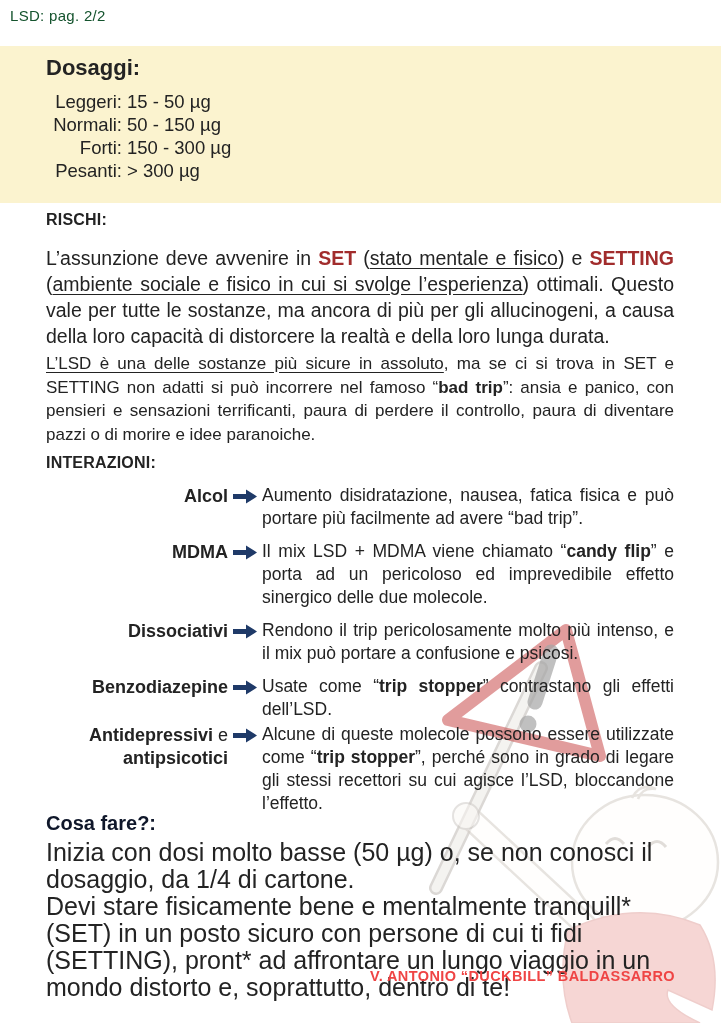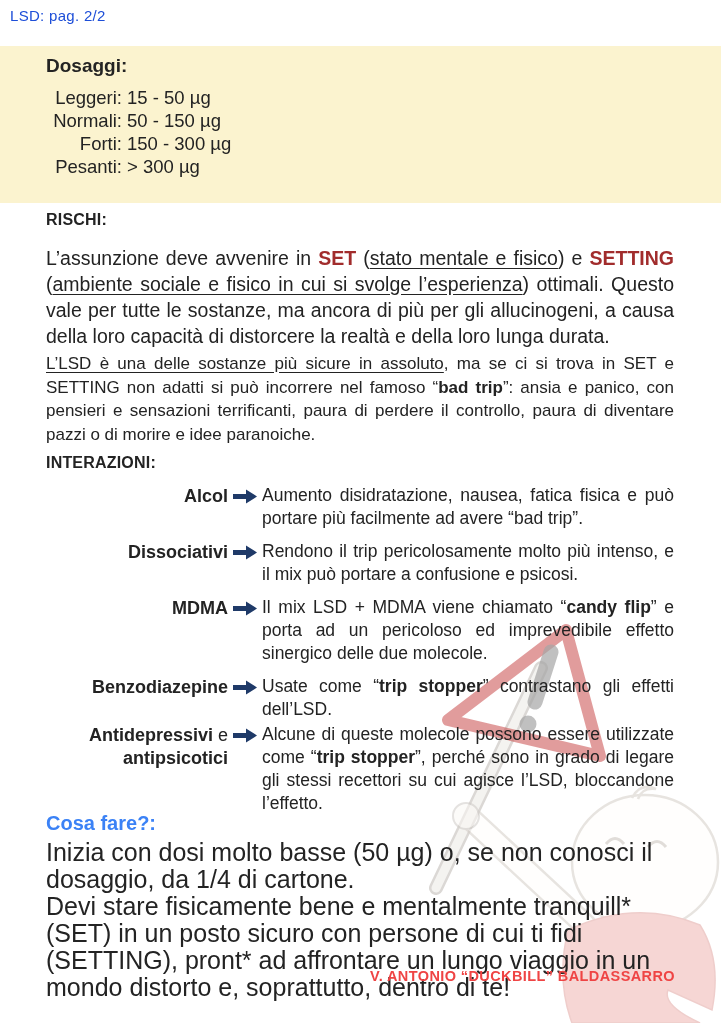--- a/index.html
+++ b/index.html
@@ -4,25 +4,25 @@
 <style>
   html,body{margin:0;padding:0;}
   body{
     width:721px;height:1023px;position:relative;overflow:hidden;
     background:#ffffff;color:#232323;
     font-family:"Liberation Sans","DejaVu Sans",sans-serif;
     -webkit-font-smoothing:antialiased;
   }
   .layer{position:absolute;z-index:1;}
   
-  .page-header{left:10px;top:7px;font-size:15px;color:#1d4ed8;letter-spacing:.3px;}
+  .page-header{left:10px;top:7px;font-size:15px;color:#14532d;letter-spacing:.3px;}
   
   .dose-box{left:0;top:46px;width:721px;height:157px;background:#FBF3CF;}
   .dose-col{position:absolute;left:46px;top:9px;}
-  .dose-title{font-weight:bold;font-size:19px;margin-bottom:9px;}
+  .dose-title{font-weight:bold;font-size:22px;margin-bottom:9px;}
   .dose-row{font-size:18.5px;line-height:23px;white-space:nowrap;}
   .dose-label{display:inline-block;width:76px;text-align:right;margin-right:5px;}
   .temp-col{position:absolute;left:372px;top:9px;width:300px;}
   .temp-title{font-weight:bold;font-size:19px;margin-left:33px;margin-bottom:9px;}
   .temp-row{font-size:18.5px;text-align:center;margin-bottom:12px;white-space:nowrap;}
   .temp-row.sp{margin-bottom:13px;}
   .u{text-decoration:underline;text-underline-offset:3px;}
   
   .rischi{left:46px;top:211px;width:628px;}
   .sec-title{font-weight:800;font-size:16px;letter-spacing:.2px;}
@@ -35,21 +35,21 @@
   .int-rows{margin-top:12px;}
   .int-row{display:grid;grid-template-columns:182px 34px 1fr;margin-bottom:10px;}
   .int-row.tight{margin-bottom:2px;}
   .int-label{text-align:right;font-size:18px;line-height:23px;padding-top:1px;}
   .int-label .n{font-weight:normal;}
   .int-label .b2{font-weight:bold;}
   .arrow-cell{display:flex;justify-content:center;align-items:flex-start;padding-top:4px;}
   .int-desc{font-size:17.5px;line-height:23px;text-align:justify;}
   
   .cosafare{left:46px;top:812px;width:628px;}
-  .cosa-title{color:#3b82f6;font-weight:bold;font-size:20px;margin-bottom:4px;}
+  .cosa-title{color:#0f172a;font-weight:bold;font-size:20px;margin-bottom:4px;}
   .p-cosa{font-size:25px;line-height:27px;margin:0;}
   .signature{right:46px;top:968px;font-size:14.5px;font-weight:bold;letter-spacing:.4px;color:#ef4444;}
   
   #watermark{position:absolute;left:0;top:0;z-index:0;pointer-events:none;}
 </style>
 </head>
 <body>
 
 <svg id="watermark" width="721" height="1023" viewBox="0 0 721 1023">
 
@@ -113,37 +113,37 @@
       <div class="int-label"><span class="b2">Alcol</span><span class="n"></span><div class="b2"></div></div>
       <div class="arrow-cell">
           <svg width="26" height="17" viewBox="0 0 26 17">
             <path d="M1 6 H14 V1.5 L25 8.5 14 15.5 V11 H1 Z" fill="#1F3A68"></path>
           </svg>
         </div>
       <div class="int-desc"><span>Aumento disidratazione, nausea, fatica fisica e può portare più facilmente ad avere “bad trip”.</span><span class="b"></span><span></span></div>
     </div>
 
     <div class="int-row">
+      <div class="int-label"><span class="b2">MDMA</span><span class="n"></span><div class="b2"></div></div>
+      <div class="arrow-cell">
+          <svg width="26" height="17" viewBox="0 0 26 17">
+            <path d="M1 6 H14 V1.5 L25 8.5 14 15.5 V11 H1 Z" fill="#1F3A68"></path>
+          </svg>
+        </div>
+      <div class="int-desc"><span>Il mix LSD + MDMA viene chiamato “</span><span class="b">candy flip</span><span>” e porta ad un pericoloso ed imprevedibile effetto sinergico delle due molecole.</span></div>
+    </div>
+
+    <div class="int-row">
       <div class="int-label"><span class="b2">Dissociativi</span><span class="n"></span><div class="b2"></div></div>
       <div class="arrow-cell">
           <svg width="26" height="17" viewBox="0 0 26 17">
             <path d="M1 6 H14 V1.5 L25 8.5 14 15.5 V11 H1 Z" fill="#1F3A68"></path>
           </svg>
         </div>
       <div class="int-desc"><span>Rendono il trip pericolosamente molto più intenso, e il mix può portare a confusione e psicosi.</span><span class="b"></span><span></span></div>
-    </div>
-
-    <div class="int-row">
-      <div class="int-label"><span class="b2">MDMA</span><span class="n"></span><div class="b2"></div></div>
-      <div class="arrow-cell">
-          <svg width="26" height="17" viewBox="0 0 26 17">
-            <path d="M1 6 H14 V1.5 L25 8.5 14 15.5 V11 H1 Z" fill="#1F3A68"></path>
-          </svg>
-        </div>
-      <div class="int-desc"><span>Il mix LSD + MDMA viene chiamato “</span><span class="b">candy flip</span><span>” e porta ad un pericoloso ed imprevedibile effetto sinergico delle due molecole.</span></div>
     </div>
 
     <div class="int-row tight">
       <div class="int-label"><span class="b2">Benzodiazepine</span><span class="n"></span><div class="b2"></div></div>
       <div class="arrow-cell">
           <svg width="26" height="17" viewBox="0 0 26 17">
             <path d="M1 6 H14 V1.5 L25 8.5 14 15.5 V11 H1 Z" fill="#1F3A68"></path>
           </svg>
         </div>
       <div class="int-desc"><span>Usate come “</span><span class="b">trip stopper</span><span>” contrastano gli effetti dell’LSD.</span></div>

